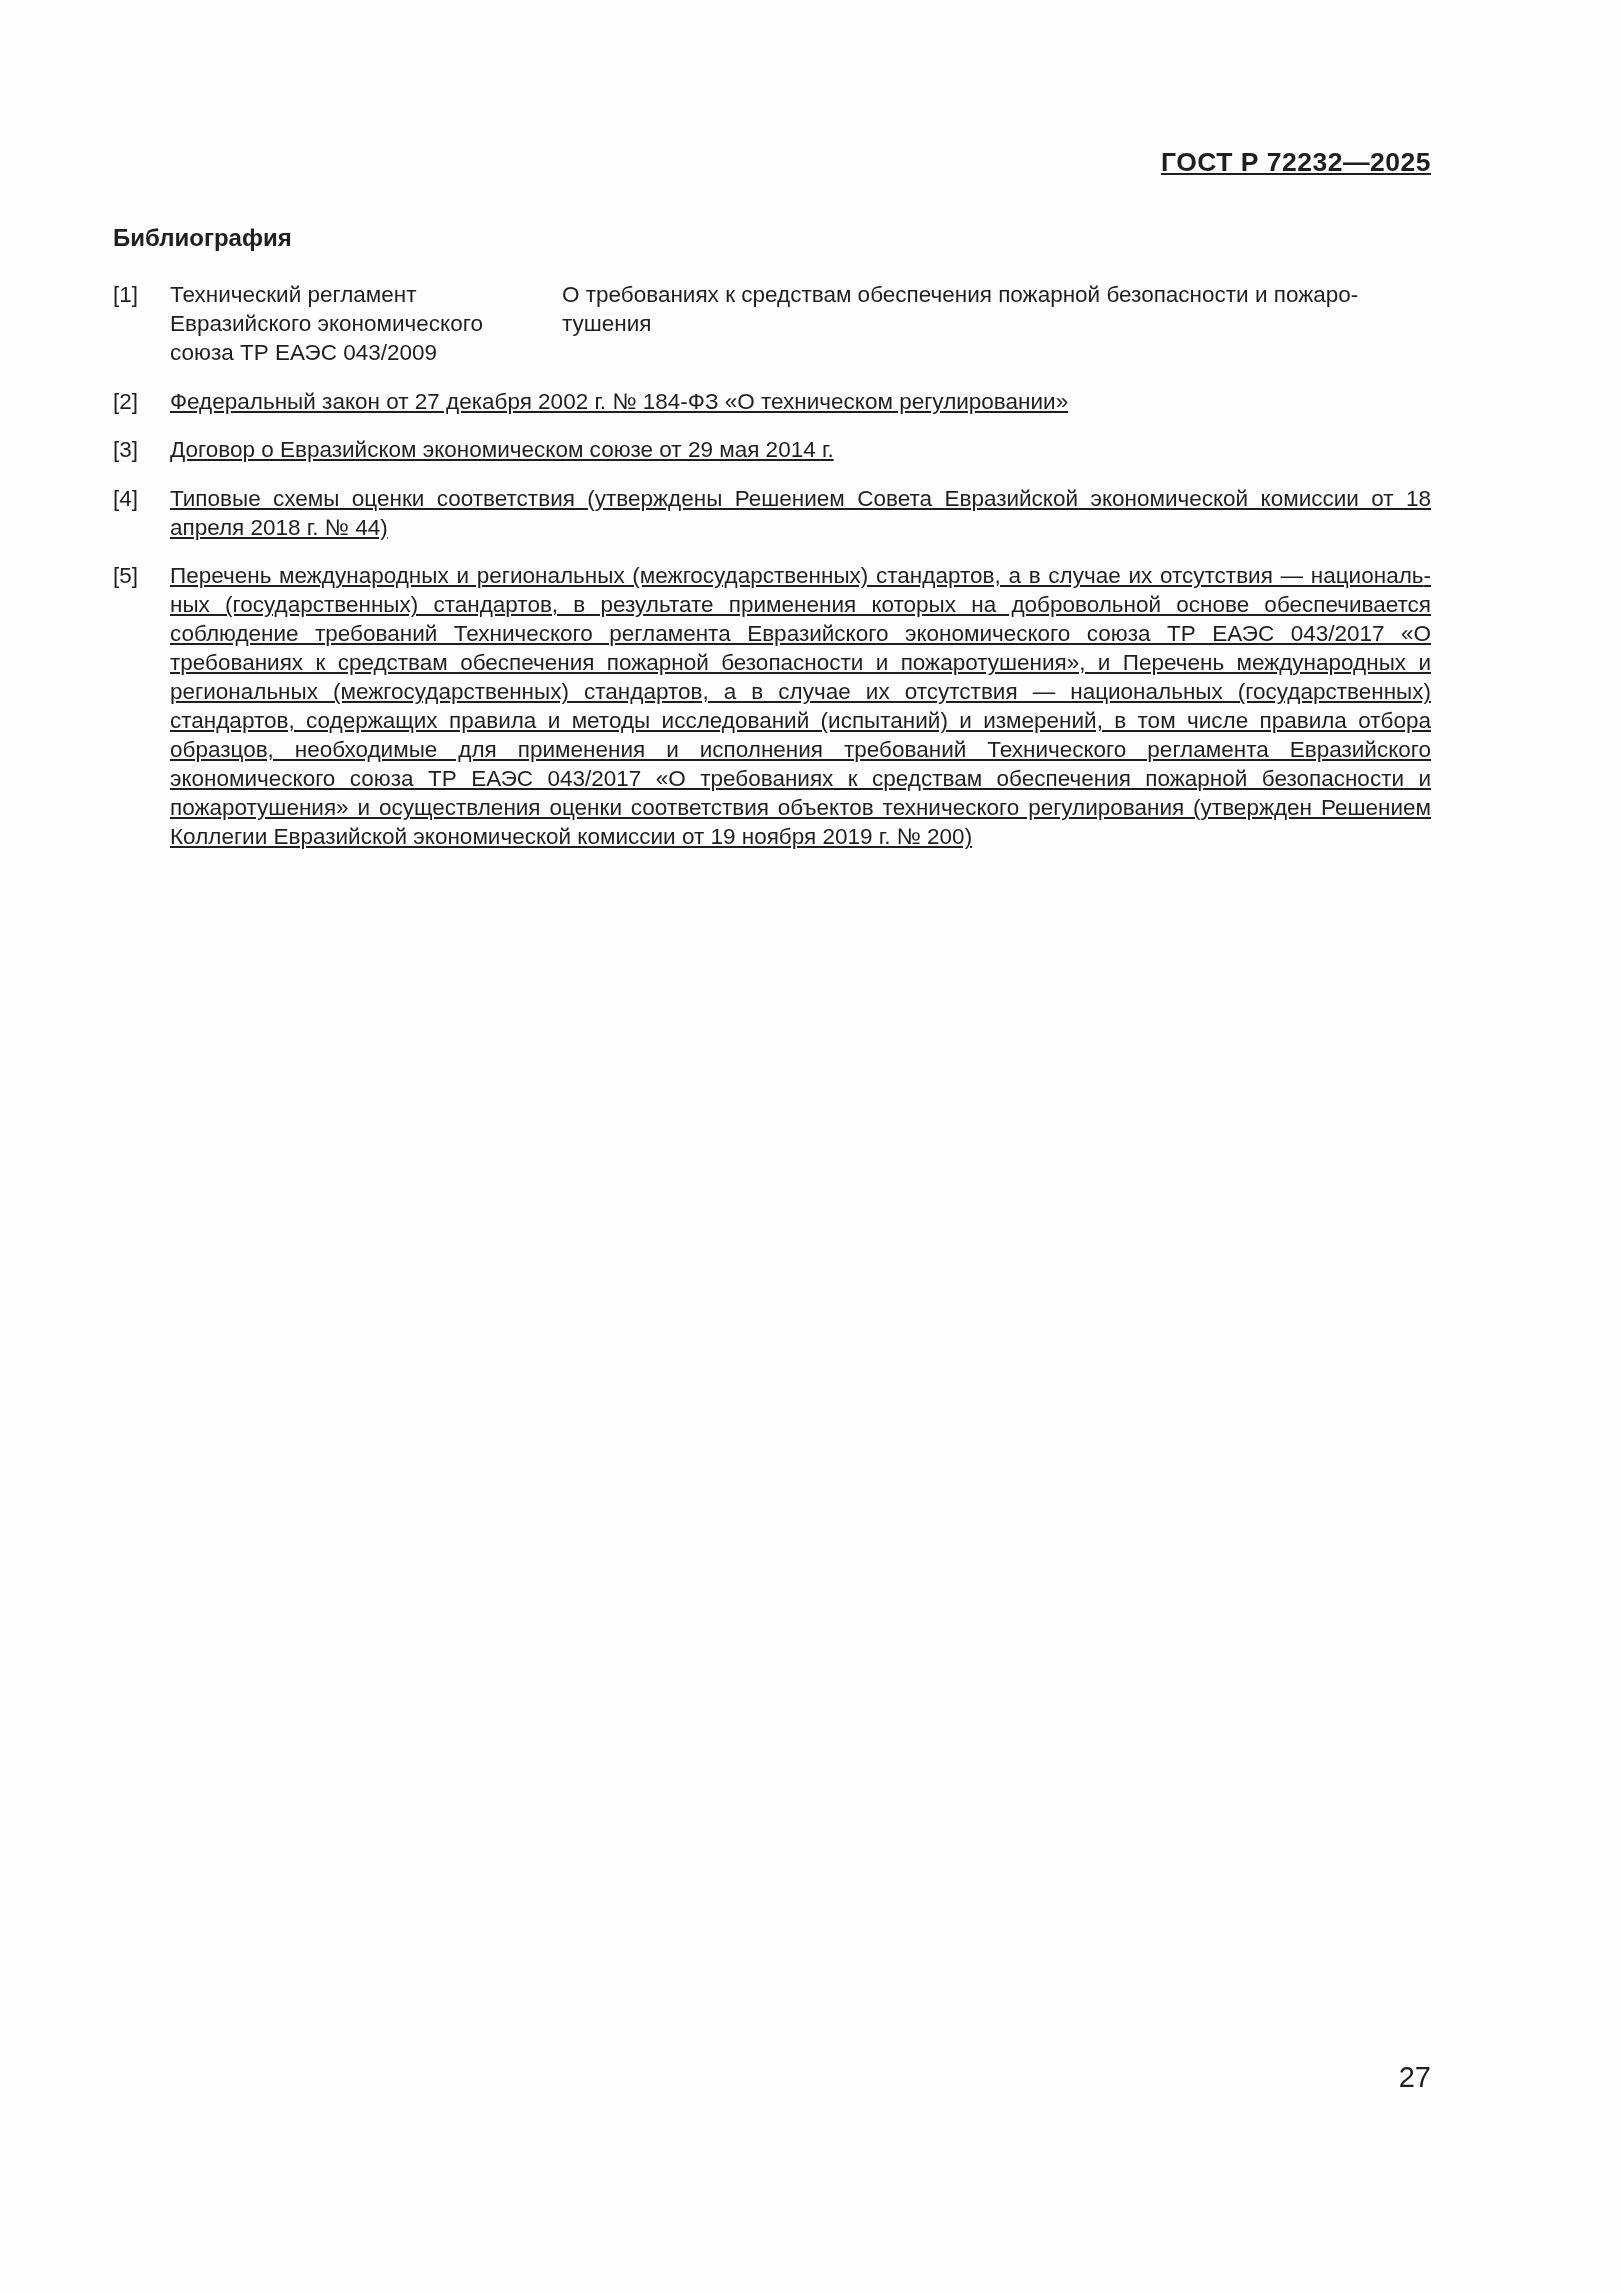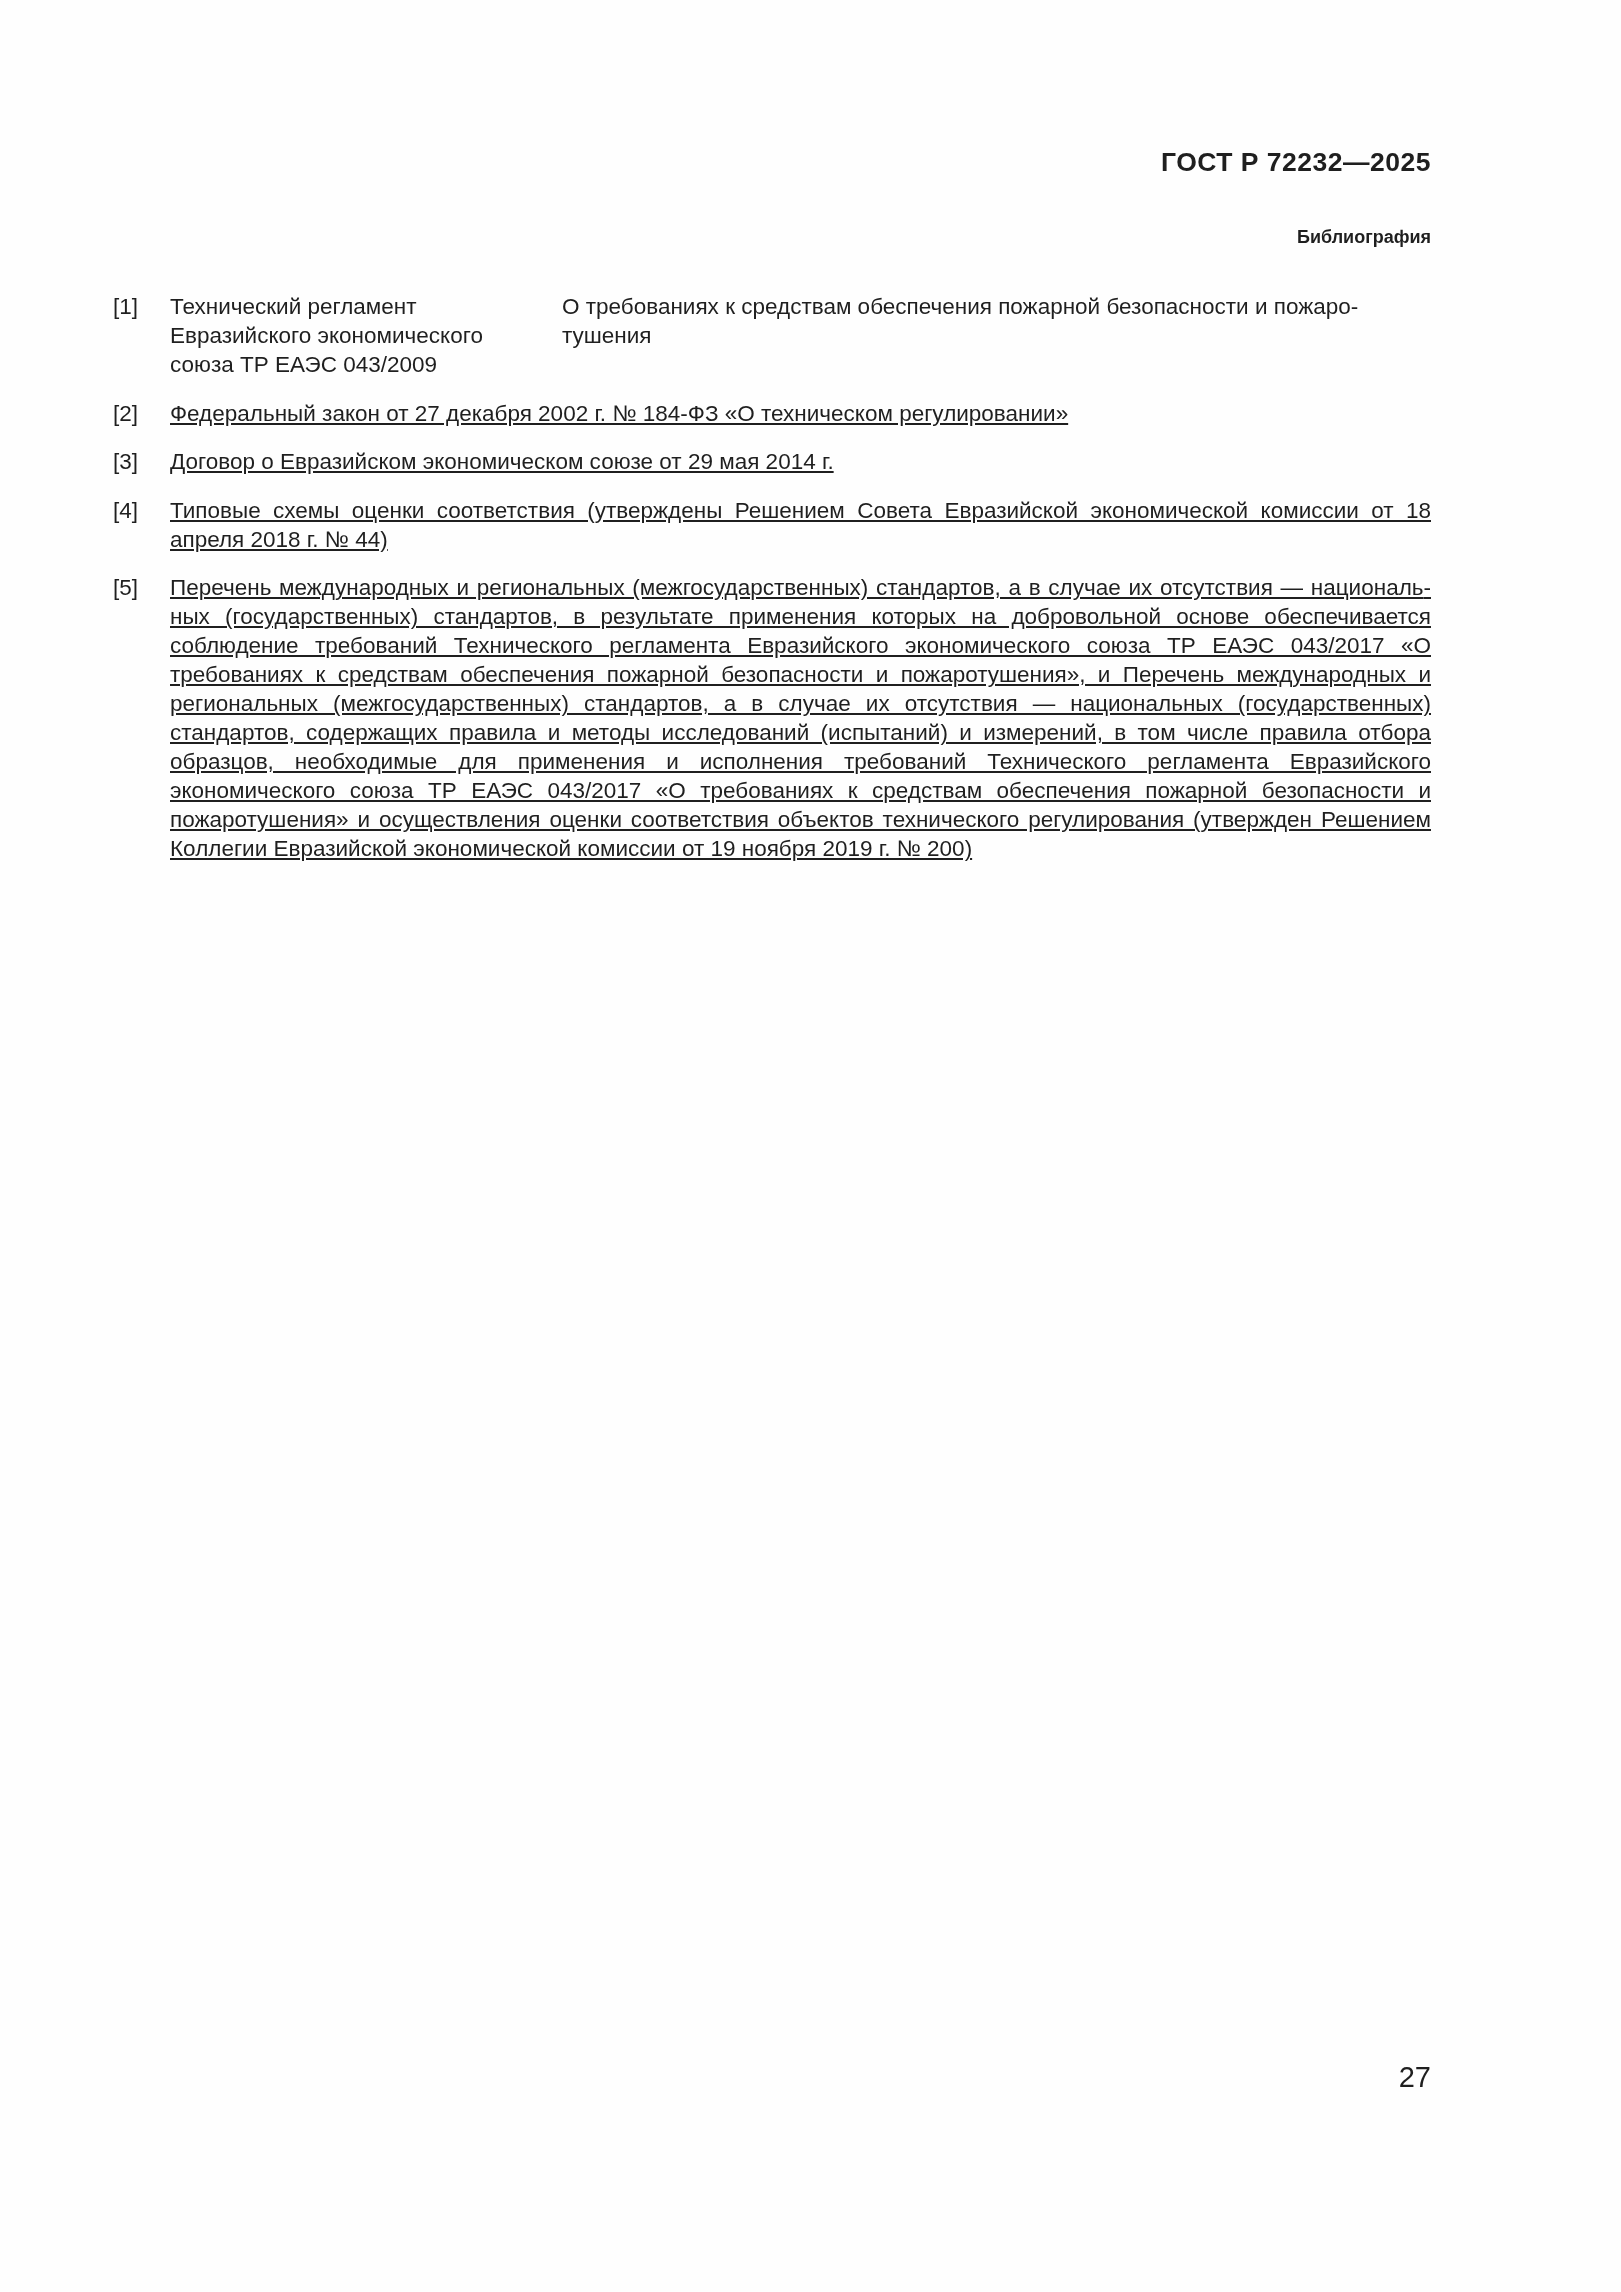--- a/index.html
+++ b/index.html
@@ -17,28 +17,29 @@
     box-sizing: border-box;
     padding: 147px 190px 0 113px;
     overflow: hidden;
   }
   .doc-header {
     text-align: right;
     font-size: 26.5px;
     font-weight: bold;
     line-height: 31px;
     letter-spacing: 0.5px;
+    text-decoration: underline;
   }
   .doc-title {
-    text-align: right;
-    font-size: 18px;
+    text-align: left;
+    font-size: 24px;
     font-weight: bold;
     line-height: 33px;
     margin-top: 43px;
-    margin-bottom: 38px;
+    margin-bottom: 26px;
   }
   .bib-list {
     font-size: 22.5px;
     line-height: 29px;
   }
   .entry {
     display: flex;
     align-items: flex-start;
     margin-bottom: 19.6px;
   }

